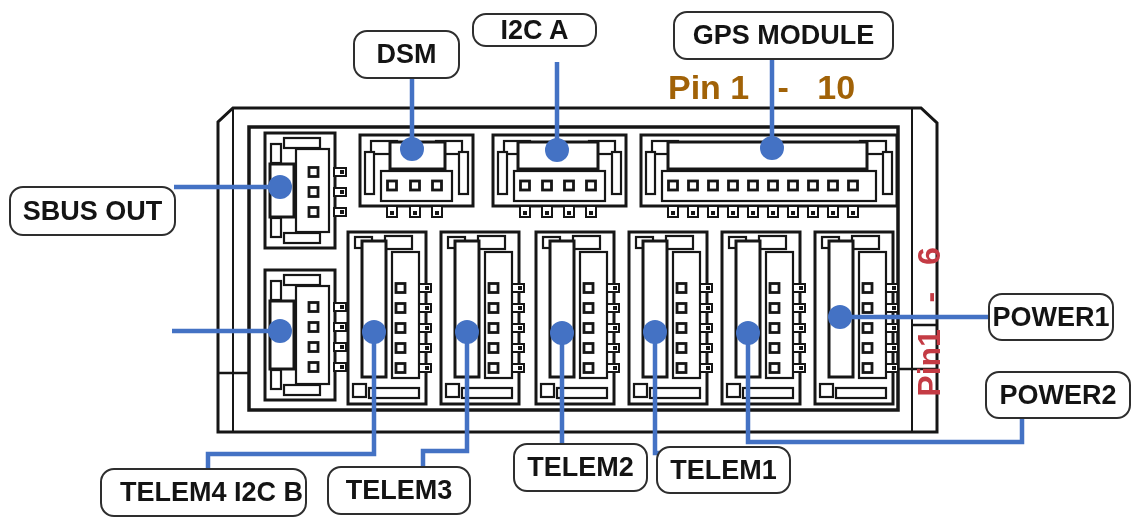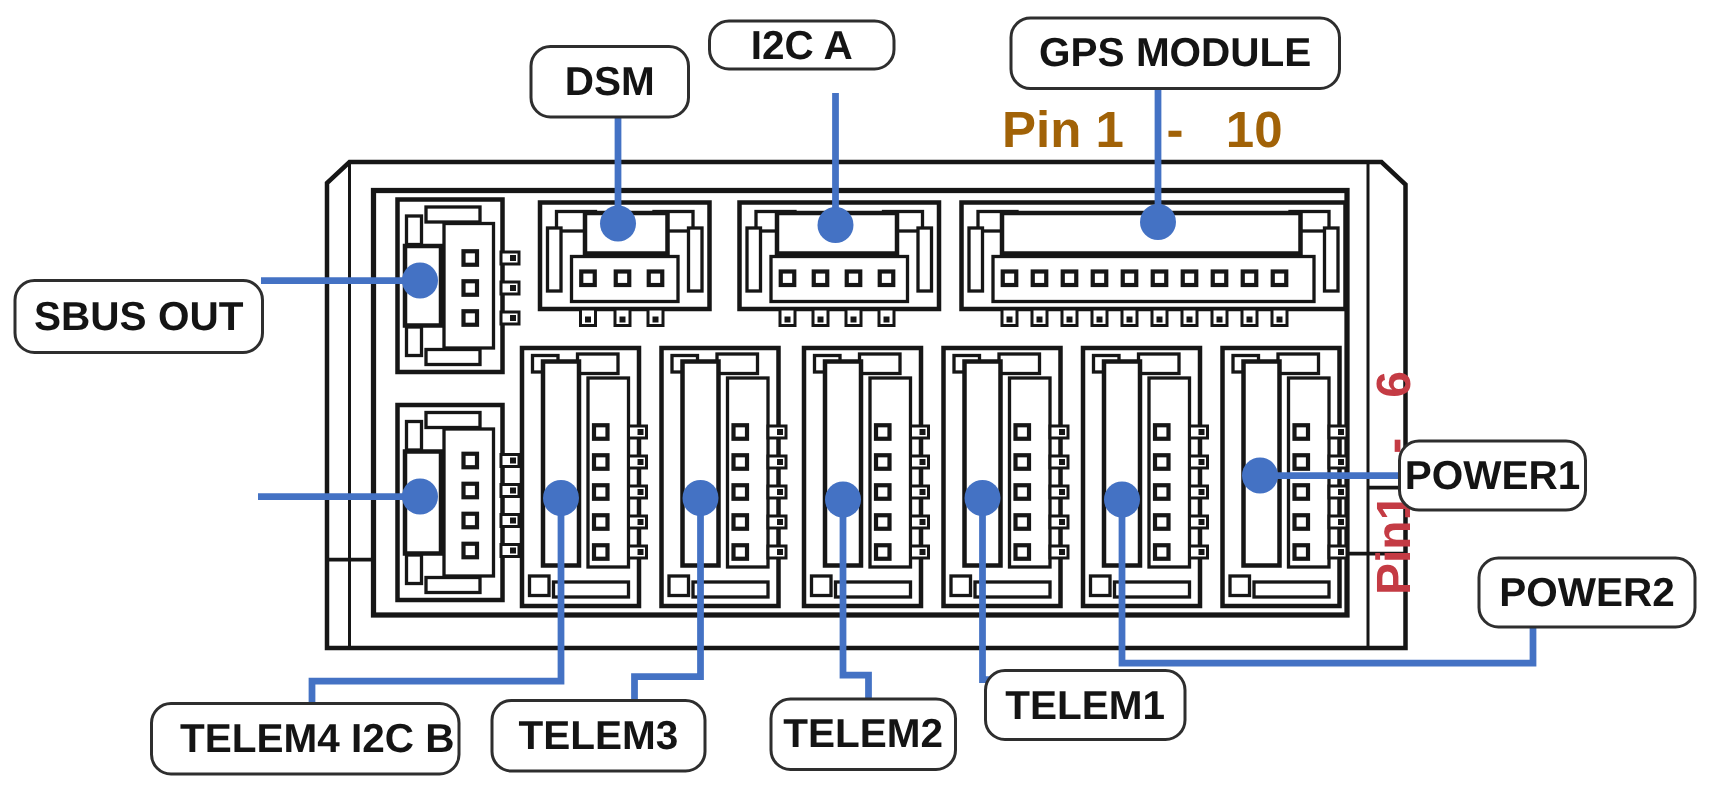--- a/index.html
+++ b/index.html
@@ -342,23 +342,23 @@
         <circle cx="655" cy="332" r="12" fill="#4472C4"></circle>
       </g>
     </svg>
 
   <div class="callout" style="left:353px;top:10px;width:107px;height:49px;margin-top:20px;">DSM</div>
   <div class="callout" style="left:472px;top:13px;width:125px;height:34px;">I2C A</div>
   <div class="callout" style="left:645px;top:11px;width:221px;height:49px;margin-left:28px;">GPS MODULE</div>
 
   <div class="callout" style="left:9px;top:163px;width:167px;height:50px;margin-top:23px;">SBUS OUT</div>
 
-  <div class="callout" style="left:932px;top:293px;width:126px;height:48px;">POWER1</div>
+  <div class="callout" style="left:988px;top:293px;width:126px;height:48px;">POWER1</div>
   <div class="callout" style="left:985px;top:371px;width:146px;height:48px;">POWER2</div>
 
   <div class="callout" style="left:100px;top:468px;width:207px;height:49px;padding-left:16px;">TELEM4 I2C B</div>
   <div class="callout" style="left:327px;top:466px;width:144px;height:49px;">TELEM3</div>
-  <div class="callout" style="left:513px;top:465px;width:125px;height:49px;">TELEM2</div>
+  <div class="callout" style="left:513px;top:443px;width:135px;height:49px;">TELEM2</div>
   <div class="callout" style="left:656px;top:446px;width:135px;height:48px;">TELEM1</div>
 
   <div class="red-note horizontal" style="left: 668px; top: 68px; color: #a16207;">Pin 1   -   10</div>
   <div class="red-note vertical" style="left: 854px; top: 300px; width: 150px; height: 44px; color: rgb(196, 59, 68);">Pin1   -   6</div>
 </div>
 
 </body></html>

